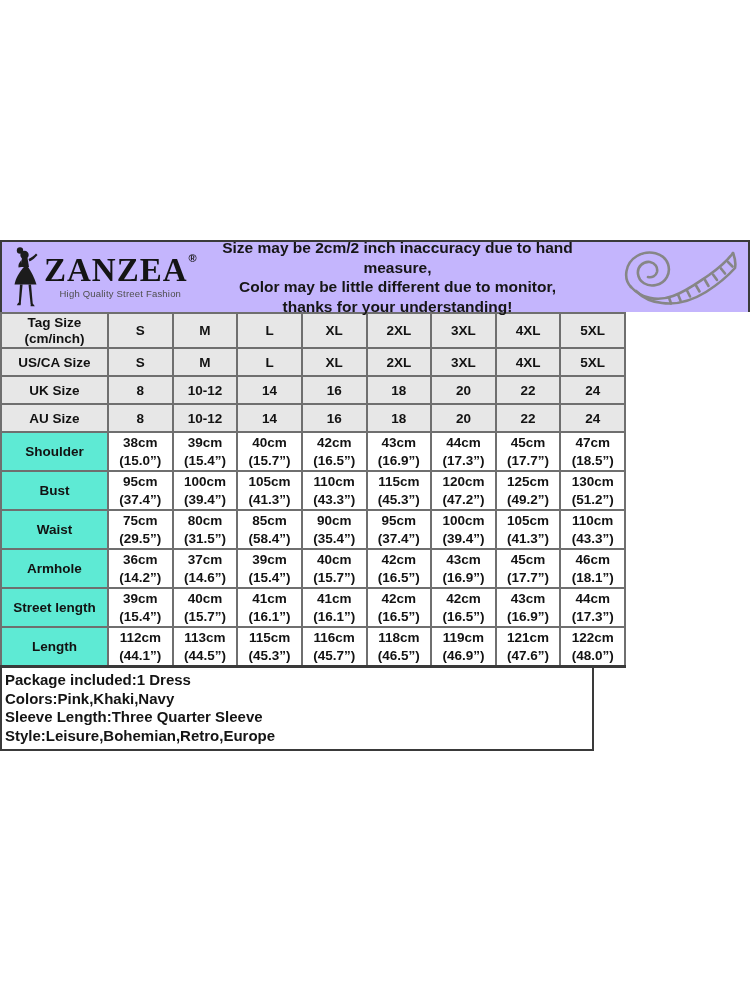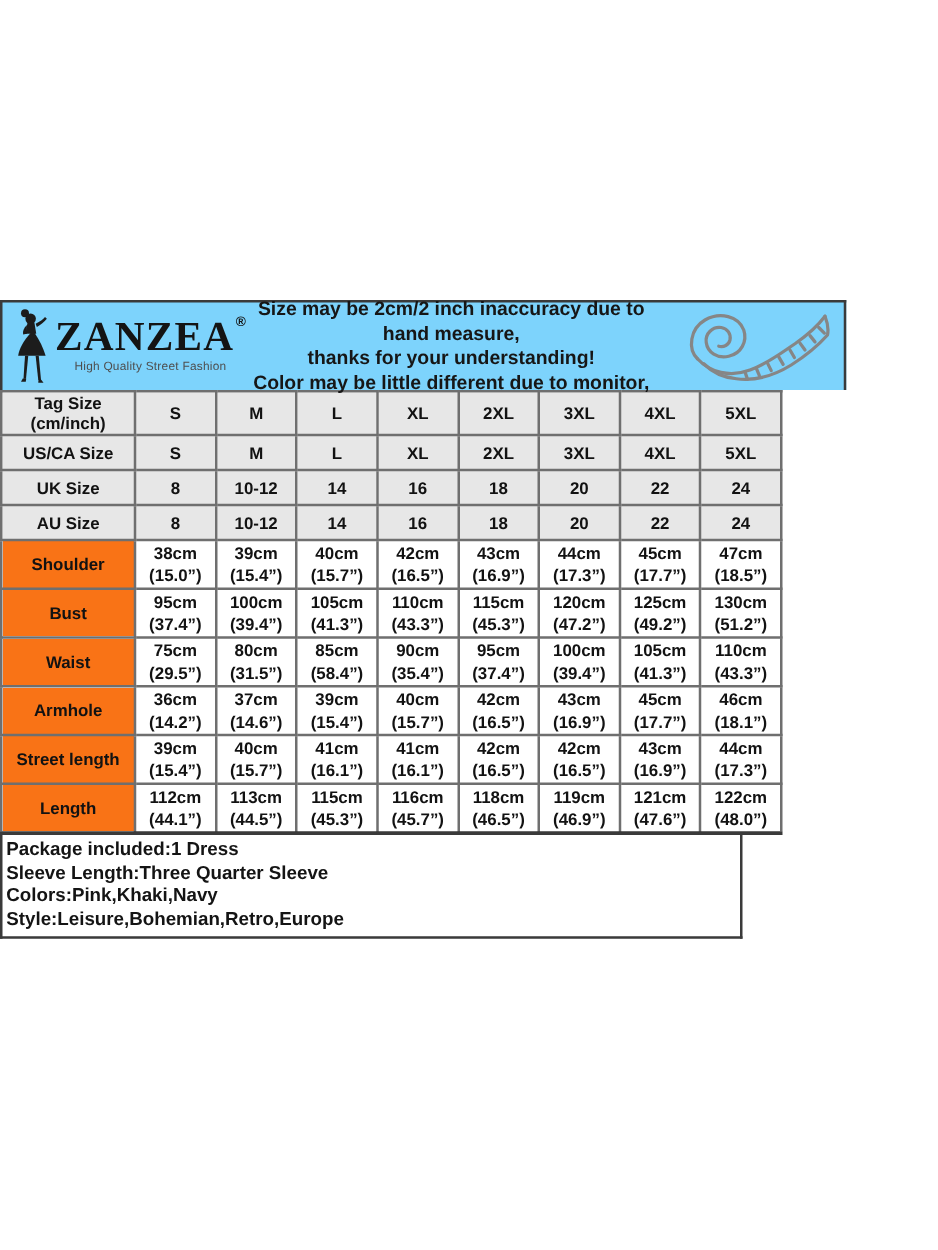--- a/index.html
+++ b/index.html
@@ -5,23 +5,23 @@
   html,body { margin:0; padding:0; }
   body {
     width:750px; height:1000px; background:#ffffff; position:relative;
     font-family:"Liberation Sans", sans-serif; color:#171717;
     -webkit-font-smoothing:antialiased;
   }
   .sheet { position:absolute; top:240px; left:0; width:750px; }
 
   
   .header-box {
-    box-sizing:border-box; width:677px; height:72px;
+    box-sizing:border-box; width:750px; height:72px;
     border:2px solid #3a3a3a; border-bottom:none;
-    display:flex; align-items:center; background:#7dd3fc;
+    display:flex; align-items:center; background:#c4b5fd;
   }
   .logo-block { width:185px; flex:0 0 185px; display:flex; align-items:center; padding-left:8px; box-sizing:border-box; }
   .logo-figure { width:32px; height:60px; flex:0 0 32px; }
   .logo-texts { display:flex; flex-direction:column; align-items:center; margin-left:2px; }
   .brand-line { display:flex; align-items:flex-start; line-height:1; }
   .brand-name {
     font-family:"Liberation Serif", serif; font-weight:bold; font-size:33px;
     letter-spacing:1px; color:#141414; line-height:0.95;
   }
   .brand-reg { font-size:11px; font-weight:bold; margin-top:-2px; margin-left:1px; color:#141414; }
@@ -37,21 +37,21 @@
     border:2px solid #3a3a3a; border-bottom:3px solid #3a3a3a;
   }
   table.size-table td {
     border:2px solid #6f6f6f; text-align:center; vertical-align:middle;
     font-weight:bold; font-size:13.5px; color:#121212; padding:0;
     white-space:pre-line; line-height:18px; overflow:hidden;
   }
   tr.size-row td { background:#e7e7e7; height:26px; line-height:15px; }
   tr.first-row td { height:33px; line-height:16px; }
   tr.measure-row td { height:37px; background:#ffffff; }
-  tr.measure-row td.label-cell { background:#f97316; }
+  tr.measure-row td.label-cell { background:#5eead4; }
   td.label-cell { font-size:13.5px; }
 
   
   .info-box {
     box-sizing:border-box; width:594px;
     border:2px solid #3a3a3a; border-top:none; background:#fff;
     padding:3px 0 4px 3px;
   }
   .info-line { font-weight:bold; font-size:15px; line-height:18.6px; color:#141414; white-space:nowrap; }
 </style>
@@ -80,22 +80,22 @@
         <div class="brand-line">
           <span class="brand-name">ZANZEA</span>
           <span class="brand-reg">®</span>
         </div>
         <div class="brand-tagline">High Quality Street Fashion</div>
       </div>
     </div>
 
     <div class="disclaimer">
       <div>Size may be 2cm/2 inch inaccuracy due to hand measure,</div>
+      <div>Color may be little different due to monitor,</div>
       <div>thanks for your understanding!</div>
-      <div>Color may be little different due to monitor,</div>
     </div>
 
     <div class="tape-block">
       <svg width="122" height="64" viewBox="0 0 122 64" aria-hidden="true">
         <g fill="none" stroke="#868686" stroke-width="2.6" stroke-linecap="round" stroke-linejoin="round">
           <path d="M14 42 C 6 34, 8 18, 20 11 C 32 4, 47 8, 51 19 C 54 28, 49 38, 39 40 C 30 42, 22 37, 21 29 C 20 22, 26 16, 33 17 C 38 18, 41 22, 40 27 C 39 31, 35 33, 31 32"></path>
           <path d="M14 42 C 24 53, 40 57, 56 51 C 70 46, 80 38, 92 30 C 102 23, 110 16, 116 8"></path>
           <path d="M116 8 C 118 13, 119 18, 118 23 C 110 32, 100 40, 89 47 C 76 55, 60 60, 45 58 C 34 57, 25 52, 19 46"></path>
           <path d="M52 52.5 L 54 58.5"></path>
           <path d="M61 49.5 L 63.5 55.5"></path>
@@ -273,18 +273,18 @@
           <td>121cm
 (47.6”)</td>
           <td>122cm
 (48.0”)</td>
         </tr>
       </tbody>
   </table>
 
   <div class="info-box">
     <div class="info-line">Package included:1 Dress</div>
+    <div class="info-line">Colors:Pink,Khaki,Navy</div>
     <div class="info-line">Sleeve Length:Three Quarter Sleeve</div>
-    <div class="info-line">Colors:Pink,Khaki,Navy</div>
     <div class="info-line">Style:Leisure,Bohemian,Retro,Europe</div>
   </div>
 
 </div>
 
 </body></html>

